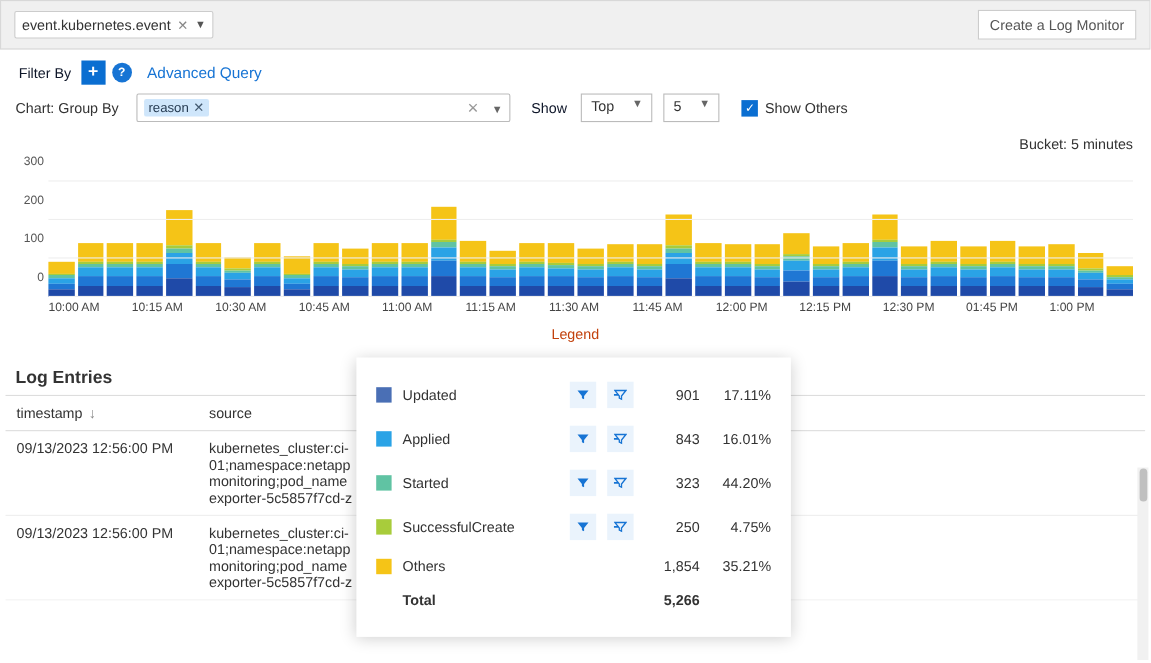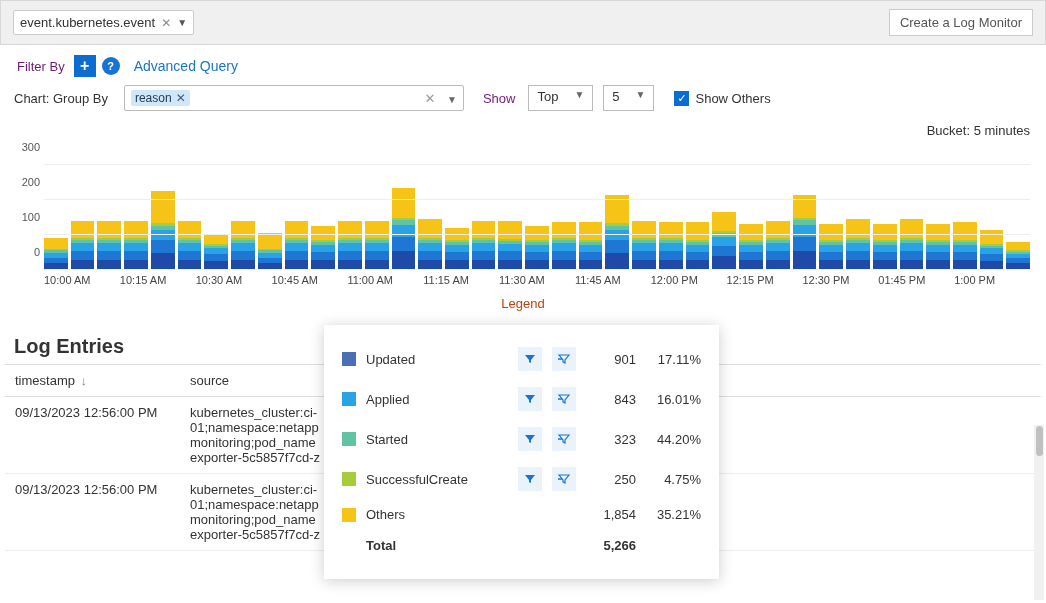--- a/index.html
+++ b/index.html
@@ -4,21 +4,21 @@
   <style>
     * { box-sizing: border-box; margin: 0; padding: 0; }
     body { font-family: -apple-system, BlinkMacSystemFont, "Segoe UI", Arial, sans-serif; font-size: 13px; color: #333; background: #fff; width: 1046px; }
     .header { background: #f0f0f0; border: 1px solid #d8d8d8; padding: 8px 12px; display: flex; justify-content: space-between; align-items: center; }
     .tag-chip { display: inline-flex; align-items: center; background: #fff; border: 1px solid #ccc; border-radius: 2px; padding: 4px 6px; font-size: 13px; gap: 6px; }
     .tag-chip .x { color: #888; cursor: pointer; font-size: 12px; }
     .tag-chip .drop { color: #555; font-size: 10px; }
     .btn-outline { background: #fff; border: 1px solid #ccc; padding: 5px 10px; font-size: 13px; color: #555; cursor: pointer; }
     .top-controls { padding: 10px 14px 4px; }
     .filter-row { display: flex; align-items: center; gap: 6px; margin-bottom: 8px; }
-    .label-txt { font-size: 13px; color: #701a75; padding: 3px; }
+    .label-txt { font-size: 13px; color: #0f172a; padding: 3px; }
     .plus-btn { background: #0a6ed1; color: #fff; width: 22px; height: 22px; display: flex; align-items: center; justify-content: center; font-size: 16px; font-weight: bold; cursor: pointer; }
     .help-icon { width: 18px; height: 18px; border-radius: 50%; background: #1774d4; color: #fff; display: flex; align-items: center; justify-content: center; font-size: 11px; font-weight: bold; }
     .link { color: #1774d4; cursor: pointer; font-size: 14px; margin-left: 8px; }
     .input-box { display: inline-flex; align-items: center; border: 1px solid #bbb; border-radius: 2px; padding: 3px 6px; background: #fff; min-height: 26px; }
     .groupby-box { width: 340px; justify-content: space-between; }
     .reason-chip { background: #cfe6fb; color: #263b52; padding: 1px 4px; border-radius: 2px; display: inline-flex; align-items: center; gap: 4px; font-size: 12px; }
     .reason-chip .rx { color: #445a70; cursor: pointer; font-size: 12px; }
     .dd-caret { color: #666; font-size: 10px; margin-left: 4px; }
     .clear-x { color: #999; margin-right: 4px; cursor: pointer; }
     .show-others-row { display: inline-flex; align-items: center; gap: 6px; }
@@ -37,21 +37,21 @@
     .legend-link span { color: #c2410c; cursor: pointer; font-size: 13px; }
     .legend-panel { position: absolute; left: 324px; top: 325px; width: 395px; background: #fff; box-shadow: 0 2px 14px rgba(0,0,0,.2); padding: 14px 18px 18px; z-index: 10; }
     .legend-item { display: flex; align-items: center; padding: 8px 0; gap: 10px; }
     .swatch { width: 14px; height: 14px; }
     .legend-name { flex: 1; font-size: 13px; }
     .filter-btn { width: 24px; height: 24px; background: #eaf3fc; display: inline-flex; align-items: center; justify-content: center; color: #1774d4; font-size: 11px; cursor: pointer; }
     .legend-count { width: 50px; text-align: right; font-size: 13px; }
     .legend-pct { width: 55px; text-align: right; font-size: 13px; }
     .legend-total .legend-name, .legend-total .legend-count { font-weight: bold; }
     .entries-header { display: flex; justify-content: space-between; align-items: center; padding: 18px 14px 6px; }
-    .entries-header h3 { font-size: 20px; font-weight: 700; }
+    .entries-header h3 { font-size: 16px; font-weight: 700; }
     .last-updated { font-size: 13px; color: #333; display: flex; align-items: center; gap: 6px; }
     .gear { width: 16px; height: 16px; border: 1.5px solid #888; border-radius: 50%; position: relative; }
     .gear::after { content: ""; position: absolute; inset: 3px; border: 1px solid #888; border-radius: 50%; }
     .table { width: calc(100% - 10px); margin: 0 5px; border-collapse: collapse; }
     .table th { text-align: left; font-weight: 400; font-size: 13px; color: #333; padding: 8px 10px; border-bottom: 1px solid #ddd; border-top: 1px solid #ddd; }
     .table td { vertical-align: top; font-size: 13px; padding: 8px 10px; border-bottom: 1px solid #eee; color: #333; }
     .ts-col { width: 175px; }
     .sort-arrow { color: #888; margin-left: 2px; }
     .scroll-hint { position: absolute; right: 2px; top: 425px; width: 10px; height: 175px; background: #f1f1f1; }
     .scroll-thumb { width: 7px; margin: 1px auto; height: 30px; background: #c0c0c0; border-radius: 4px; }

